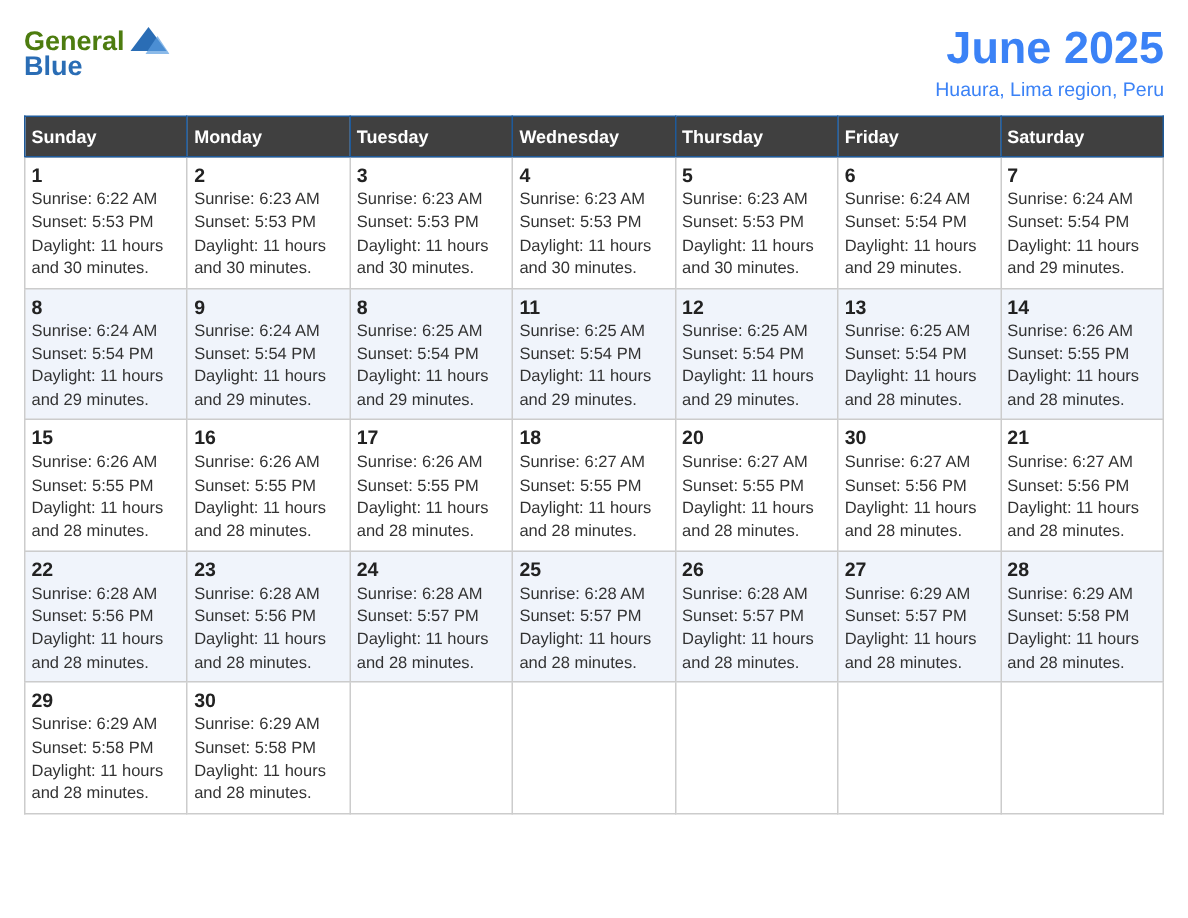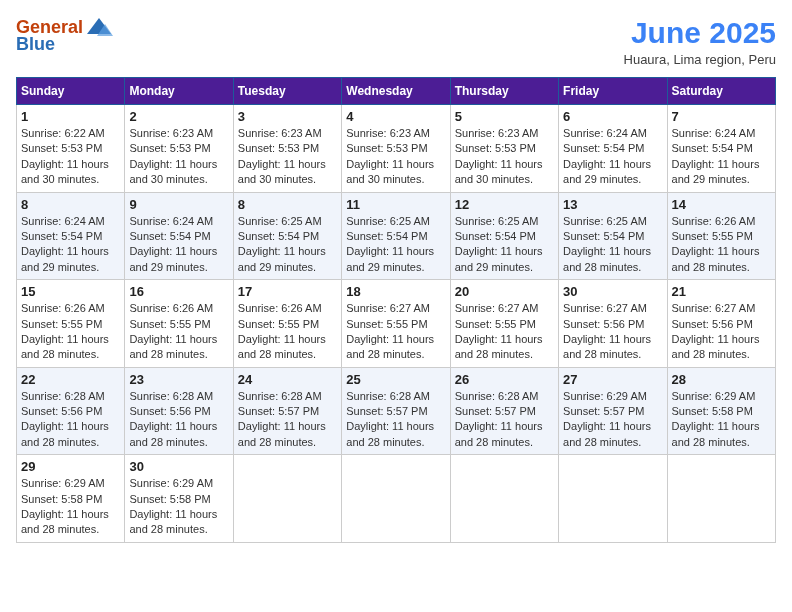--- a/index.html
+++ b/index.html
@@ -17,21 +17,21 @@
       margin-bottom: 10px;
     }
     .logo {
       display: flex;
       align-items: center;
       gap: 2px;
     }
     .logo-text-general {
       font-size: 18px;
       font-weight: bold;
-      color: #c2410c;
+      color: #4d7c0f;
     }
     .logo-text-blue {
       font-size: 18px;
       font-weight: bold;
       color: #2a6db5;
     }
     .logo-icon {
       width: 28px;
       height: 22px;
       margin-left: 2px;
@@ -39,31 +39,31 @@
     .title-area {
       text-align: right;
     }
     .calendar-title {
       font-size: 30px;
       font-weight: bold;
       color: #3b82f6;
     }
     .calendar-subtitle {
       font-size: 13px;
-      color: #404040;
+      color: #3b82f6;
       margin-top: 2px;
       padding-left: 16px;
     }
     .calendar-table {
       width: 100%;
       border-collapse: collapse;
       font-size: 10px;
     }
     .calendar-table th {
-      background-color: #4c1d95;
+      background-color: #404040;
       color: #fff;
       padding: 6px 4px;
       text-align: left;
       font-size: 12px;
       font-weight: bold;
       border: 1px solid #1e5a9a;
     }
     .calendar-table td {
       border: 1px solid #ccc;
       vertical-align: top;

